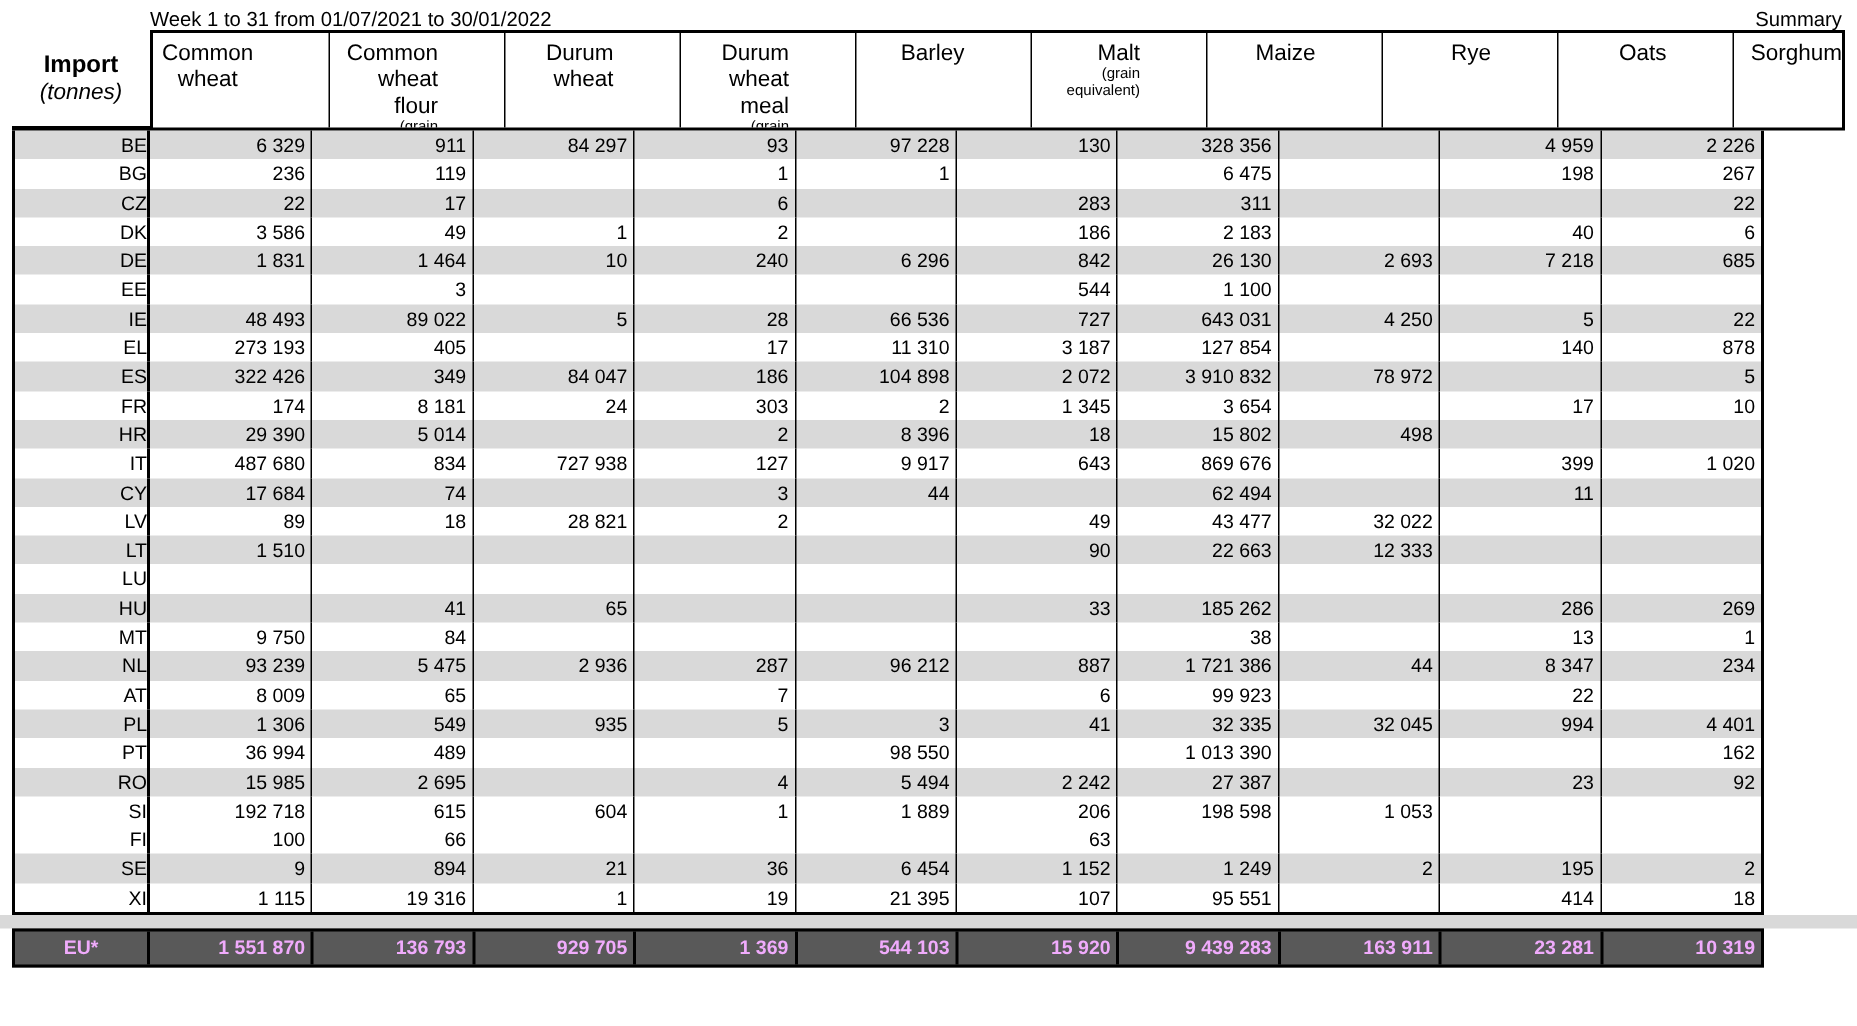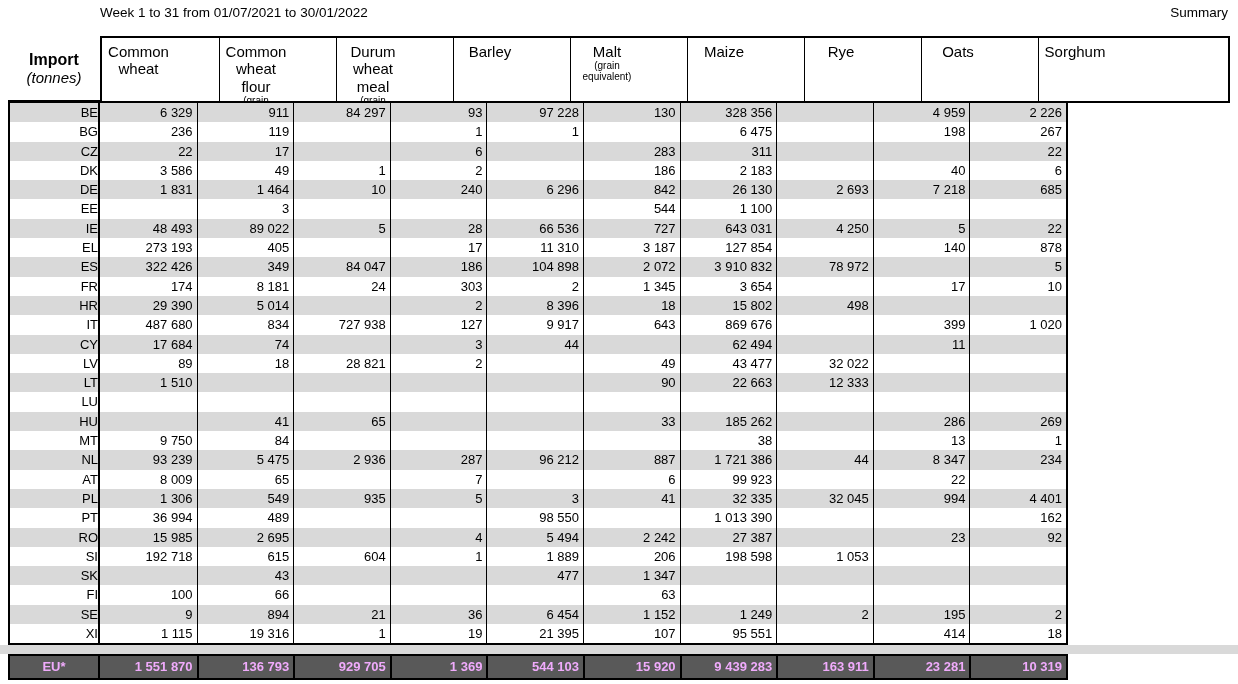--- a/index.html
+++ b/index.html
@@ -8,41 +8,41 @@
     width:1238px; height:684px;
     background:#fff;
     font-family:"Liberation Sans", sans-serif;
     color:#000;
     overflow:hidden;
   }
   .topbar { position:absolute; top:0; left:0; right:0; height:34px; }
   .page-title { position:absolute; left:100px; top:5px; font-size:13.5px; }
   .corner-label { position:absolute; right:10px; top:5px; font-size:13.5px; }
 
-  .tablewrap { position:absolute; left:8px; top:36px; width:1060px; }
+  .tablewrap { position:absolute; left:8px; top:20px; width:1168px; }
 
   
   .thead { display:grid; grid-template-columns:92px 1130px; }
   .corner-cell {
     border-bottom:3px solid #000;
     display:flex; flex-direction:column; justify-content:center; align-items:center;
     height:67px; box-sizing:border-box;
   }
   .imp { font-weight:bold; font-size:16px; }
   .ton { font-style:italic; font-size:15px; }
   .hbox {
     box-sizing:border-box;
     border:2px solid #000;
     height:67px;
     display:grid; grid-template-columns:repeat(10,1fr);
     background:#fff;
     gap:44px;
   }
   .hcell { padding-top:5px; text-align:center; overflow:hidden; }
-  .hcell + .hcell { border-left:1px solid #000; }
+  .hcell + .hcell { border-left:1px solid #000;text-align:right; }
   .hlabel { font-size:15px; line-height:1.15; max-width:84px; margin:0 auto; }
   .hsub { font-size:10px; line-height:1.1; }
 
   
   .tbody {
     box-sizing:border-box;
     border:2px solid #000; border-top:none;
     background:#fff;
   }
   .trow { display:grid; grid-template-columns:90px repeat(10,1fr); height:19.3px; }
@@ -85,20 +85,23 @@
         <div class="imp">Import</div>
         <div class="ton">(tonnes)</div>
       </div>
       <div class="hbox" id="hbox">
           <div class="hcell">
             <div class="hlabel">Common wheat</div>
           </div>
           <div class="hcell">
             <div class="hlabel">Common wheat flour</div>
             <div class="hsub">(grain equivalent)</div>
+          </div>
+          <div class="hcell">
+            <div class="hlabel">Durum wheat</div>
           </div>
           <div class="hcell">
             <div class="hlabel">Durum wheat meal</div>
             <div class="hsub">(grain equivalent)</div>
           </div>
           <div class="hcell">
             <div class="hlabel">Barley</div>
           </div>
           <div class="hcell">
             <div class="hlabel">Malt</div>
@@ -422,33 +425,20 @@
         <div class="trow">
           <div class="cell label">SI</div>
           <div class="cell num">192 718</div>
           <div class="cell num">615</div>
           <div class="cell num">604</div>
           <div class="cell num">1</div>
           <div class="cell num">1 889</div>
           <div class="cell num">206</div>
           <div class="cell num">198 598</div>
           <div class="cell num">1 053</div>
-          <div class="cell num"></div>
-          <div class="cell num"></div>
-        </div>
-        <div class="trow stripe">
-          <div class="cell label">SK</div>
-          <div class="cell num"></div>
-          <div class="cell num">43</div>
-          <div class="cell num"></div>
-          <div class="cell num"></div>
-          <div class="cell num">477</div>
-          <div class="cell num">1 347</div>
-          <div class="cell num"></div>
-          <div class="cell num"></div>
           <div class="cell num"></div>
           <div class="cell num"></div>
         </div>
         <div class="trow">
           <div class="cell label">FI</div>
           <div class="cell num">100</div>
           <div class="cell num">66</div>
           <div class="cell num"></div>
           <div class="cell num"></div>
           <div class="cell num"></div>

